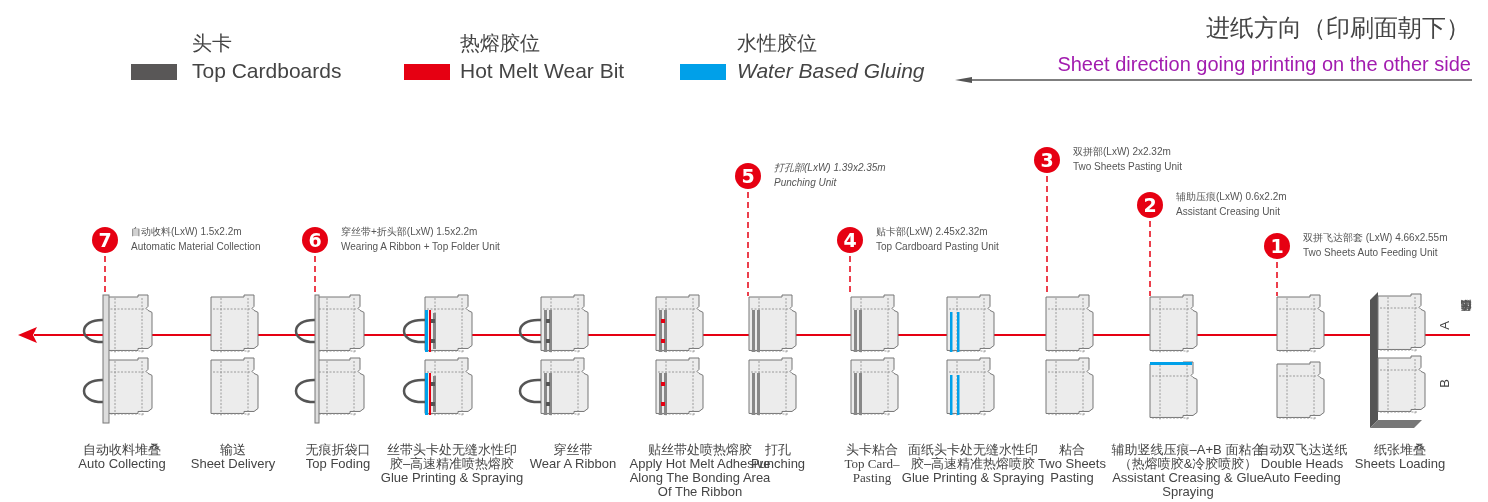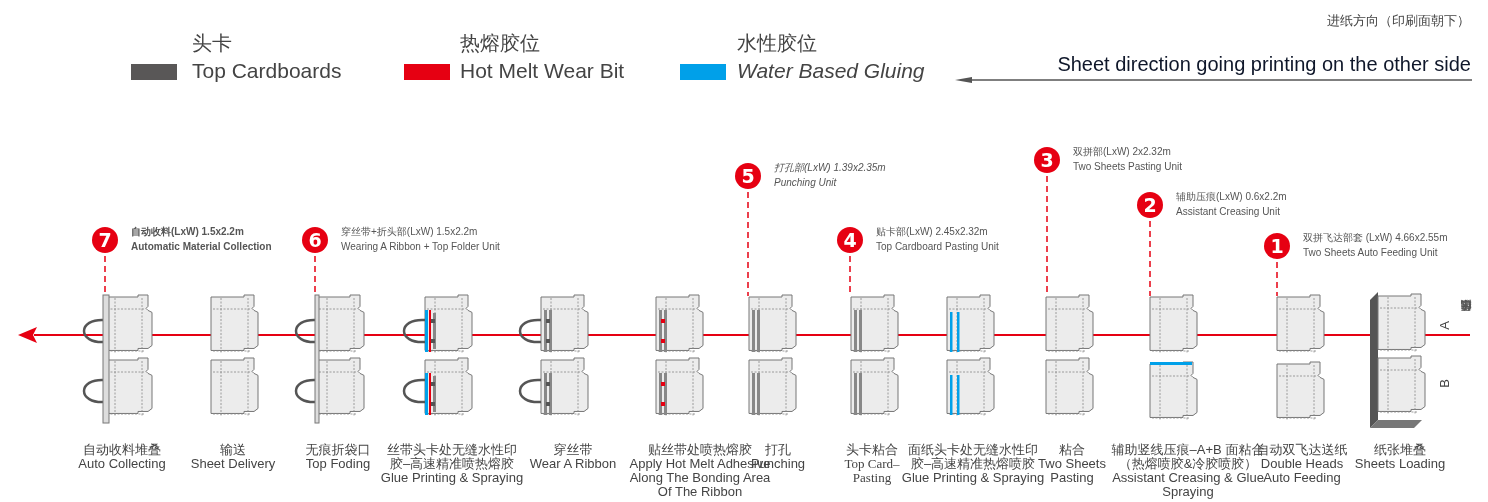--- a/index.html
+++ b/index.html
@@ -1,22 +1,22 @@
 <!DOCTYPE html>
 <html><head>
 <meta charset="utf-8">
 <style>
   html,body{margin:0;padding:0;background:#fff;}
   body{width:1488px;height:502px;position:relative;overflow:hidden;font-family:"Liberation Sans","DejaVu Sans",sans-serif;color:#444;}
   .abs{position:absolute;}
   .legend-cn{font-size:20px;color:#444;}
   .legend-en{font-size:21px;color:#444;white-space:nowrap;}
   .swatch{width:46px;height:16px;}
-  .dir-cn{font-size:13px;color:#444;white-space:nowrap;}
-  .dir-en{font-size:20px;color:#0f172a;white-space:nowrap;}
+  .dir-cn{font-size:24px;color:#444;white-space:nowrap;}
+  .dir-en{font-size:20px;color:#a21caf;white-space:nowrap;}
   .callout{font-size:10px;color:#555;line-height:15px;white-space:nowrap;}
   .badge{width:26px;height:26px;border-radius:50%;background:#e60012;color:#fff;font-weight:bold;font-size:19px;text-align:center;line-height:26px;font-family:"DejaVu Sans",sans-serif;}
   .step{font-size:13px;color:#444;text-align:center;line-height:14px;white-space:nowrap;transform:translateX(-50%);}
   svg{position:absolute;left:0;top:0;}
   .side-label{font-size:11px;color:#555;writing-mode:vertical-rl;white-space:nowrap;}
   .ab{font-size:13px;color:#444;}
 </style>
 </head>
 <body>
 
@@ -259,21 +259,21 @@
         <line x1="1380" y1="370" x2="1417" y2="370" stroke="#888" stroke-dasharray="2,1.5" stroke-width="0.8"></line>
         <line x1="1380" y1="412" x2="1417" y2="412" stroke="#888" stroke-dasharray="2,1.5" stroke-width="0.8"></line>
         <line x1="1388" y1="359" x2="1388" y2="415" stroke="#888" stroke-dasharray="2,1.5" stroke-width="0.8"></line>
         <line x1="1415" y1="359" x2="1415" y2="415" stroke="#888" stroke-dasharray="2,1.5" stroke-width="0.8"></line>
       </g>
     </g>
 </svg>
 
 <div id="callouts">
     <div class="abs badge" style="left: 92px; top: 227px;">7</div>
-    <div class="abs callout" style="left: 131px; top: 224px; font-weight: bold;">
+    <div class="abs callout" style="left: 131px; top: 224px;">
       <div>自动收料(LxW) 1.5x2.2m</div>
       <div>Automatic Material Collection</div>
     </div>
     <div class="abs badge" style="left: 302px; top: 227px;">6</div>
     <div class="abs callout" style="left: 341px; top: 224px;">
       <div>穿丝带+折头部(LxW) 1.5x2.2m</div>
       <div>Wearing A Ribbon + Top Folder Unit</div>
     </div>
     <div class="abs badge" style="left: 735px; top: 163px;">5</div>
     <div class="abs callout" style="left: 774px; top: 160px; font-style: italic;">

